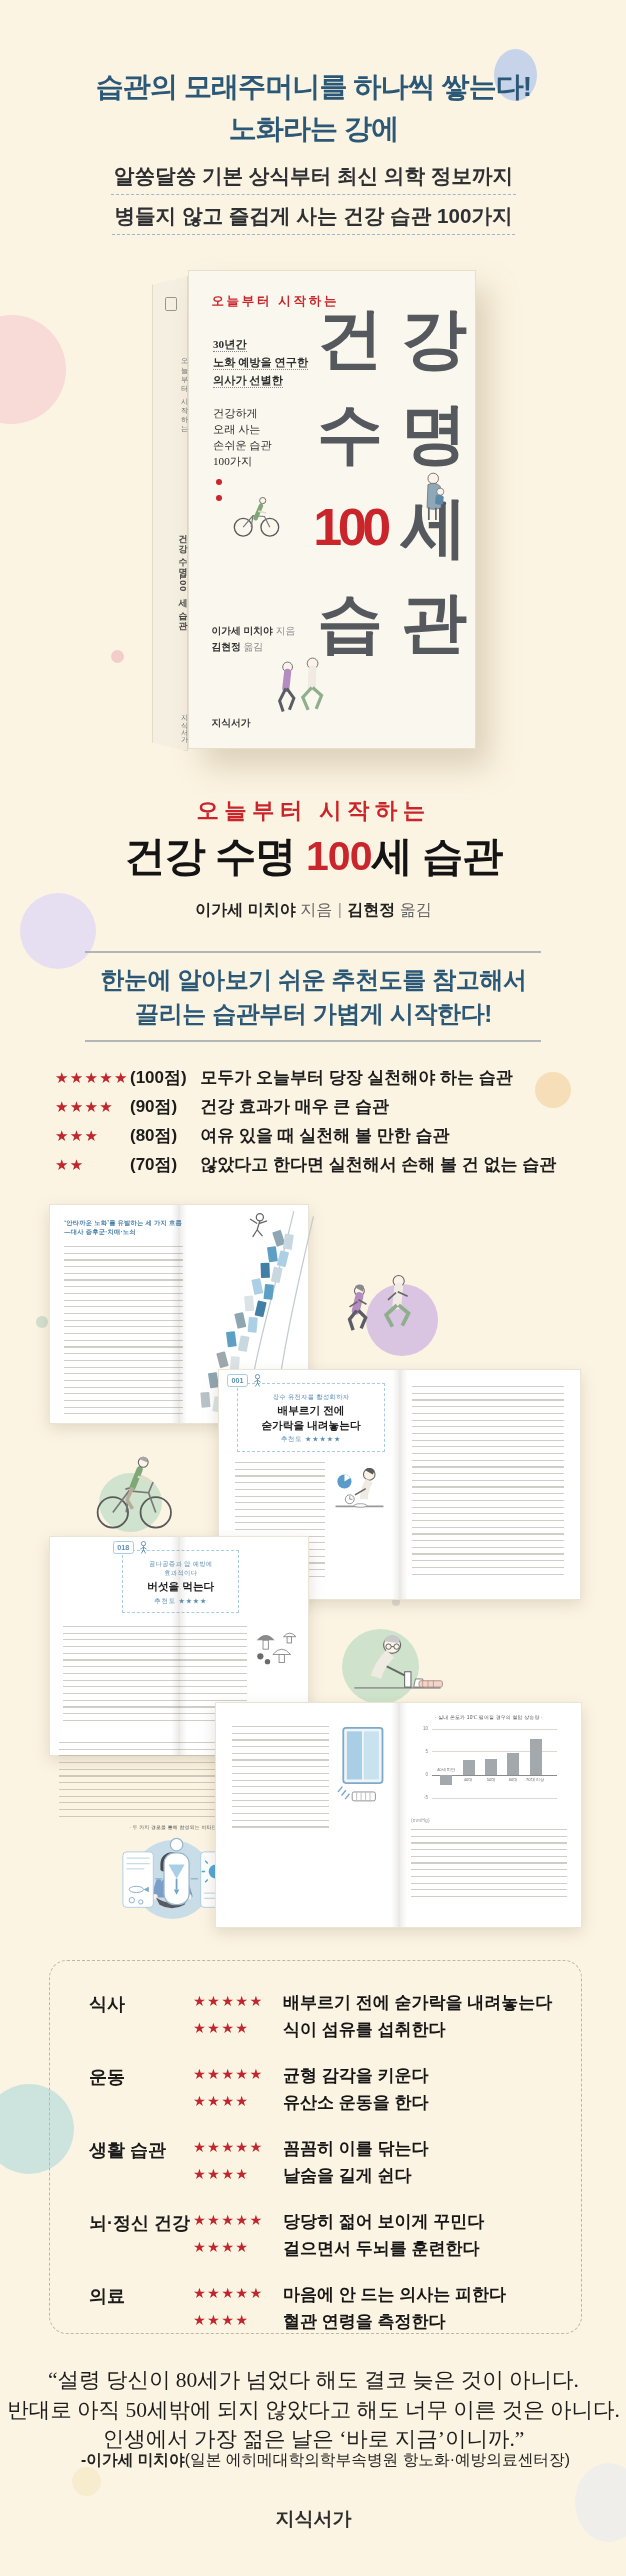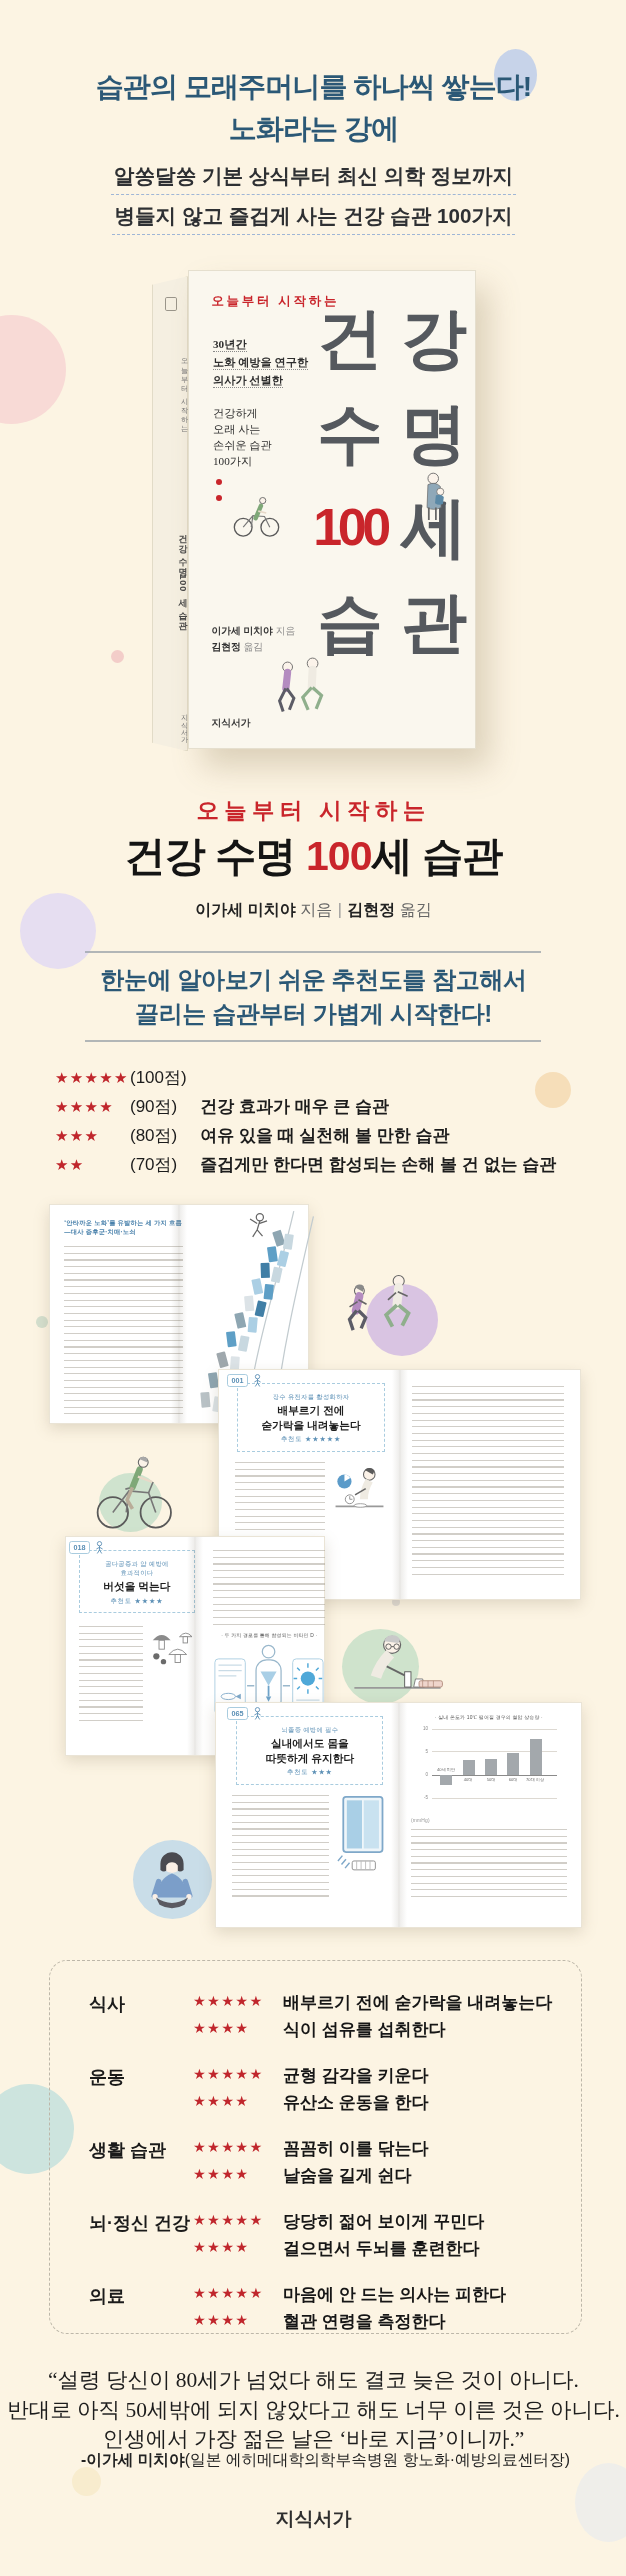--- a/index.html
+++ b/index.html
@@ -49,21 +49,21 @@
   .credits .sep{color:#999;margin:0 5.4px;}
 
   
   .rule{left:85px;width:456px;height:1.8px;background:#99A1A8;opacity:.75;z-index:1;}
   .callout{color:#2B5876;font-size:24px;font-weight:800;letter-spacing:-0.4px;z-index:1;}
 
   
   .legend{left:55px;top:1066px;z-index:1;}
   .lrow{display:flex;align-items:baseline;height:29px;}
   .lstars{width:75px;color:#C0262C;font-size:15px;letter-spacing:1.3px;}
-  .lscore{width:63px;font-size:17px;font-weight:400;color:#1c1c1c;}
+  .lscore{width:63px;font-size:17px;font-weight:700;color:#1c1c1c;}
   .ldesc{font-size:17px;font-weight:700;color:#1c1c1c;margin-left:7.2px;white-space:nowrap;}
 
   
   .spread{position:absolute;background:#fff;border:0.9px solid #EAE4D6;box-shadow:0 5.4px 14.3px rgba(125,110,82,.22);
           box-sizing:border-box;display:flex;}
   .pg{position:relative;flex:1;box-sizing:border-box;}
   .fold{position:absolute;top:0;bottom:0;left:50%;width:16px;transform:translateX(-50%);
         background:linear-gradient(90deg,rgba(90,80,60,0),rgba(90,80,60,.10) 45%,rgba(90,80,60,.17) 50%,rgba(90,80,60,.10) 55%,rgba(90,80,60,0));}
   .sim{background-image:repeating-linear-gradient(180deg,#A39D91 0,#A39D91 1.1px,transparent 1.1px,transparent 6.7px);opacity:.5;}
   .chap{color:#4A82AC;font-size:6.3px;font-weight:700;letter-spacing:0.2px;}
@@ -200,35 +200,36 @@
 
   <div class="abs rule" style="top:951px;"></div>
   <div class="abs ctr callout" style="top:964px;">한눈에 알아보기 쉬운 추천도를 참고해서</div>
   <div class="abs ctr callout" style="top:998px;">끌리는 습관부터 가볍게 시작한다!</div>
   <div class="abs rule" style="top:1040px;"></div>
 
   <div class="abs legend">
     <div class="lrow">
       <span class="lstars">★★★★★</span>
       <span class="lscore">(100점)</span>
+      <span class="ldesc">모두가 오늘부터 당장 실천해야 하는 습관</span>
     </div>
     <div class="lrow">
       <span class="lstars">★★★★</span>
       <span class="lscore">(90점)</span>
       <span class="ldesc">건강 효과가 매우 큰 습관</span>
     </div>
     <div class="lrow">
       <span class="lstars">★★★</span>
       <span class="lscore">(80점)</span>
       <span class="ldesc">여유 있을 때 실천해 볼 만한 습관</span>
     </div>
     <div class="lrow">
       <span class="lstars">★★</span>
       <span class="lscore">(70점)</span>
-      <span class="ldesc">즐겁게만 한다면 합성되는 손해 볼 건 없는 습관</span>
+      <span class="ldesc">않았다고 한다면 실천해서 손해 볼 건 없는 습관</span>
     </div>
   </div>
 
   <div class="spread" style="left:49px;top:1204px;width:260px;height:220px;z-index:1;">
     <div class="pg" style="padding:14.3px 7.2px 10.7px 14.3px;">
       <div class="chap">‘안타까운 노화’를 유발하는 세 가지 흐름—대사 증후군·치매·노쇠</div>
       <div class="sim" style="margin-top:9px;height:168px;"></div>
     </div>
     <div class="pg">
       <svg width="125" height="213" viewBox="0 0 140 238" style="position:absolute;left:1.8px;top:3.6px;">
@@ -327,21 +328,21 @@
       <path d="M30,92 L48,68 L70,70 L78,92 M48,68 L45,92" stroke="#777" stroke-width="1.8" fill="none"></path>
       <path d="M70,70 L75,58 M44,66 L52,64" stroke="#777" stroke-width="1.8"></path>
       <path d="M52,64 L60,44" stroke="#7FA878" stroke-width="7" stroke-linecap="round"></path>
       <circle cx="64" cy="36" r="5.5" fill="#FBF2E8" stroke="#666" stroke-width="1.2"></circle>
       <path d="M59,32 a6.5,6.5 0 0 1 10,0 l-1,4" fill="#A8A8A8"></path>
       <path d="M58,52 L74,58" stroke="#E8D9C8" stroke-width="2.6"></path>
       <path d="M52,64 L46,78 L52,88" stroke="#B9AC98" stroke-width="4" fill="none"></path>
     </svg>
   </div>
 
-  <div class="spread" style="left:65px;top:1536px;width:260px;height:220px;z-index:3;">
+  <div class="spread" style="left:49px;top:1536px;width:260px;height:220px;z-index:3;flex-direction:column;">
     <div class="pg" style="padding:12.5px 9px 9px 12.5px;">
       <div class="hbox" style="width:104px;">
         <div class="hchip">
           <span class="hnum">018</span>
           <svg width="9" height="13.4" viewBox="0 0 10 15">
               <circle cx="5" cy="3" r="2.4" fill="none" stroke="#5B8FB5"></circle>
               <path d="M5,5.5 L5,10 M5,7 L1.5,9 M5,7 L8.5,9 M5,10 L2.5,14 M5,10 L7.5,14" stroke="#5B8FB5" fill="none"></path>
             </svg>
         </div>
         <div class="hcat">
@@ -403,35 +404,20 @@
       <path d="M16,80 L112,80" stroke="#999" stroke-width="2"></path>
       <rect x="72" y="62" width="7" height="17" fill="#fff" stroke="#555"></rect>
       <path d="M84,70 l8,0 l2,9 l-12,0 Z" fill="#fff" stroke="#777"></path>
       <rect x="88" y="72" width="26" height="7" rx="2" fill="#EFD5CC" stroke="#B08A7A"></rect>
       <path d="M92,72 v7 M98,72 v7 M104,72 v7" stroke="#B08A7A" stroke-width="0.8"></path>
     </svg>
   </div>
 
   <div class="spread" style="left:215px;top:1702px;width:367px;height:226px;z-index:4;">
     <div class="pg" style="padding:12.5px 12.5px 9px 16px;">
-      <div class="hbox" style="width:134px;">
-        <div class="hchip">
-          <span class="hnum">065</span>
-          <svg width="9" height="13.4" viewBox="0 0 10 15">
-              <circle cx="5" cy="3" r="2.4" fill="none" stroke="#5B8FB5"></circle>
-              <path d="M5,5.5 L5,10 M5,7 L1.5,9 M5,7 L8.5,9 M5,10 L2.5,14 M5,10 L7.5,14" stroke="#5B8FB5" fill="none"></path>
-            </svg>
-        </div>
-        <div class="hcat">뇌졸중 예방에 필수</div>
-        <div class="htitle">
-          <div>실내에서도 몸을</div>
-          <div>따뜻하게 유지한다</div>
-        </div>
-        <div class="hrate">추천도 ★★★</div>
-      </div>
       <div style="display:flex;margin-top:10.7px;gap:7.2px;">
         <div class="sim" style="flex:1;height:106px;"></div>
         <svg width="52" height="82" viewBox="0 0 58 92">
           <rect x="8" y="2" width="44" height="62" rx="3" fill="#EFF6FA" stroke="#7FA8C9" stroke-width="2"></rect>
           <rect x="12" y="6" width="17" height="54" fill="#A9CFE6"></rect>
           <rect x="31" y="6" width="17" height="54" fill="#C9E2F0"></rect>
           <path d="M2,74 l5,-6 M6,78 l5,-6 M10,82 l5,-6" stroke="#7FA8C9" stroke-width="1.6"></path>
           <rect x="18" y="74" width="26" height="10" rx="2" fill="#fff" stroke="#888"></rect>
           <path d="M23,74 v10 M28,74 v10 M33,74 v10 M38,74 v10" stroke="#bbb"></path>
         </svg>

